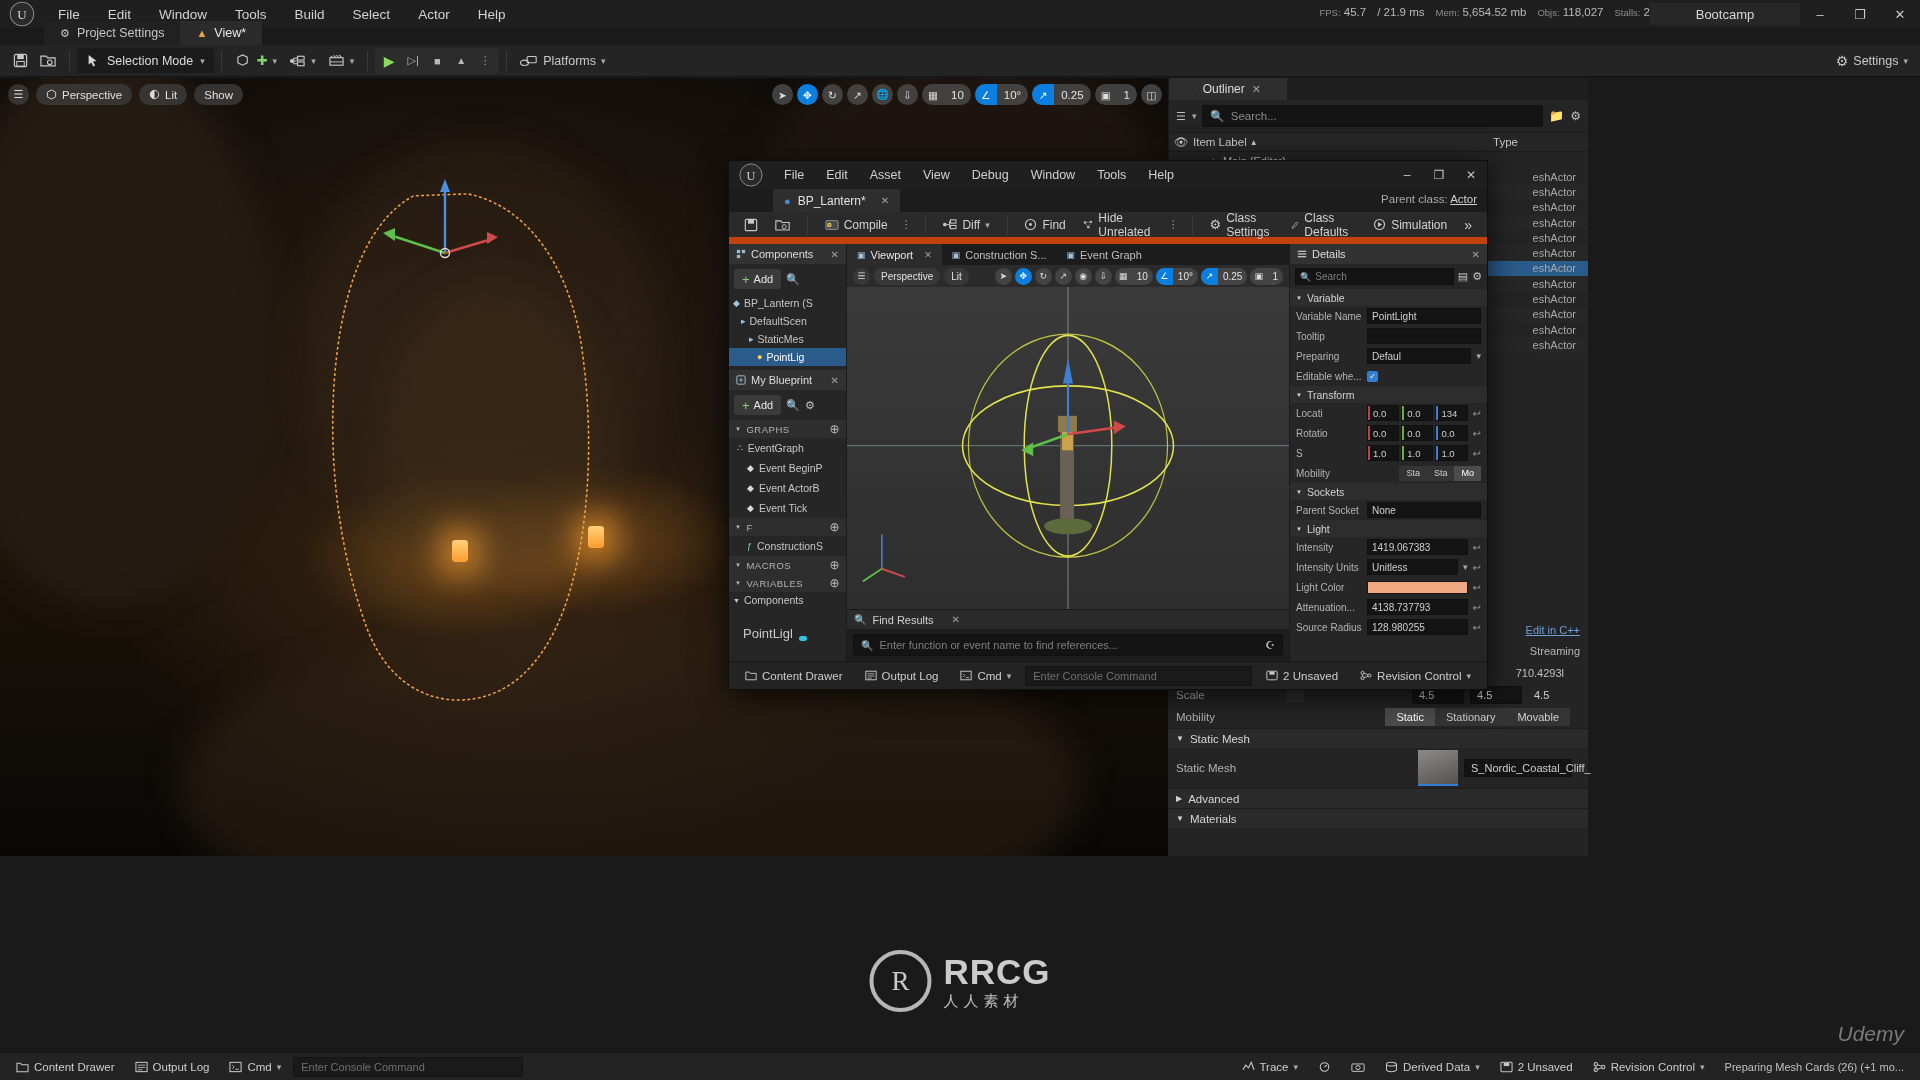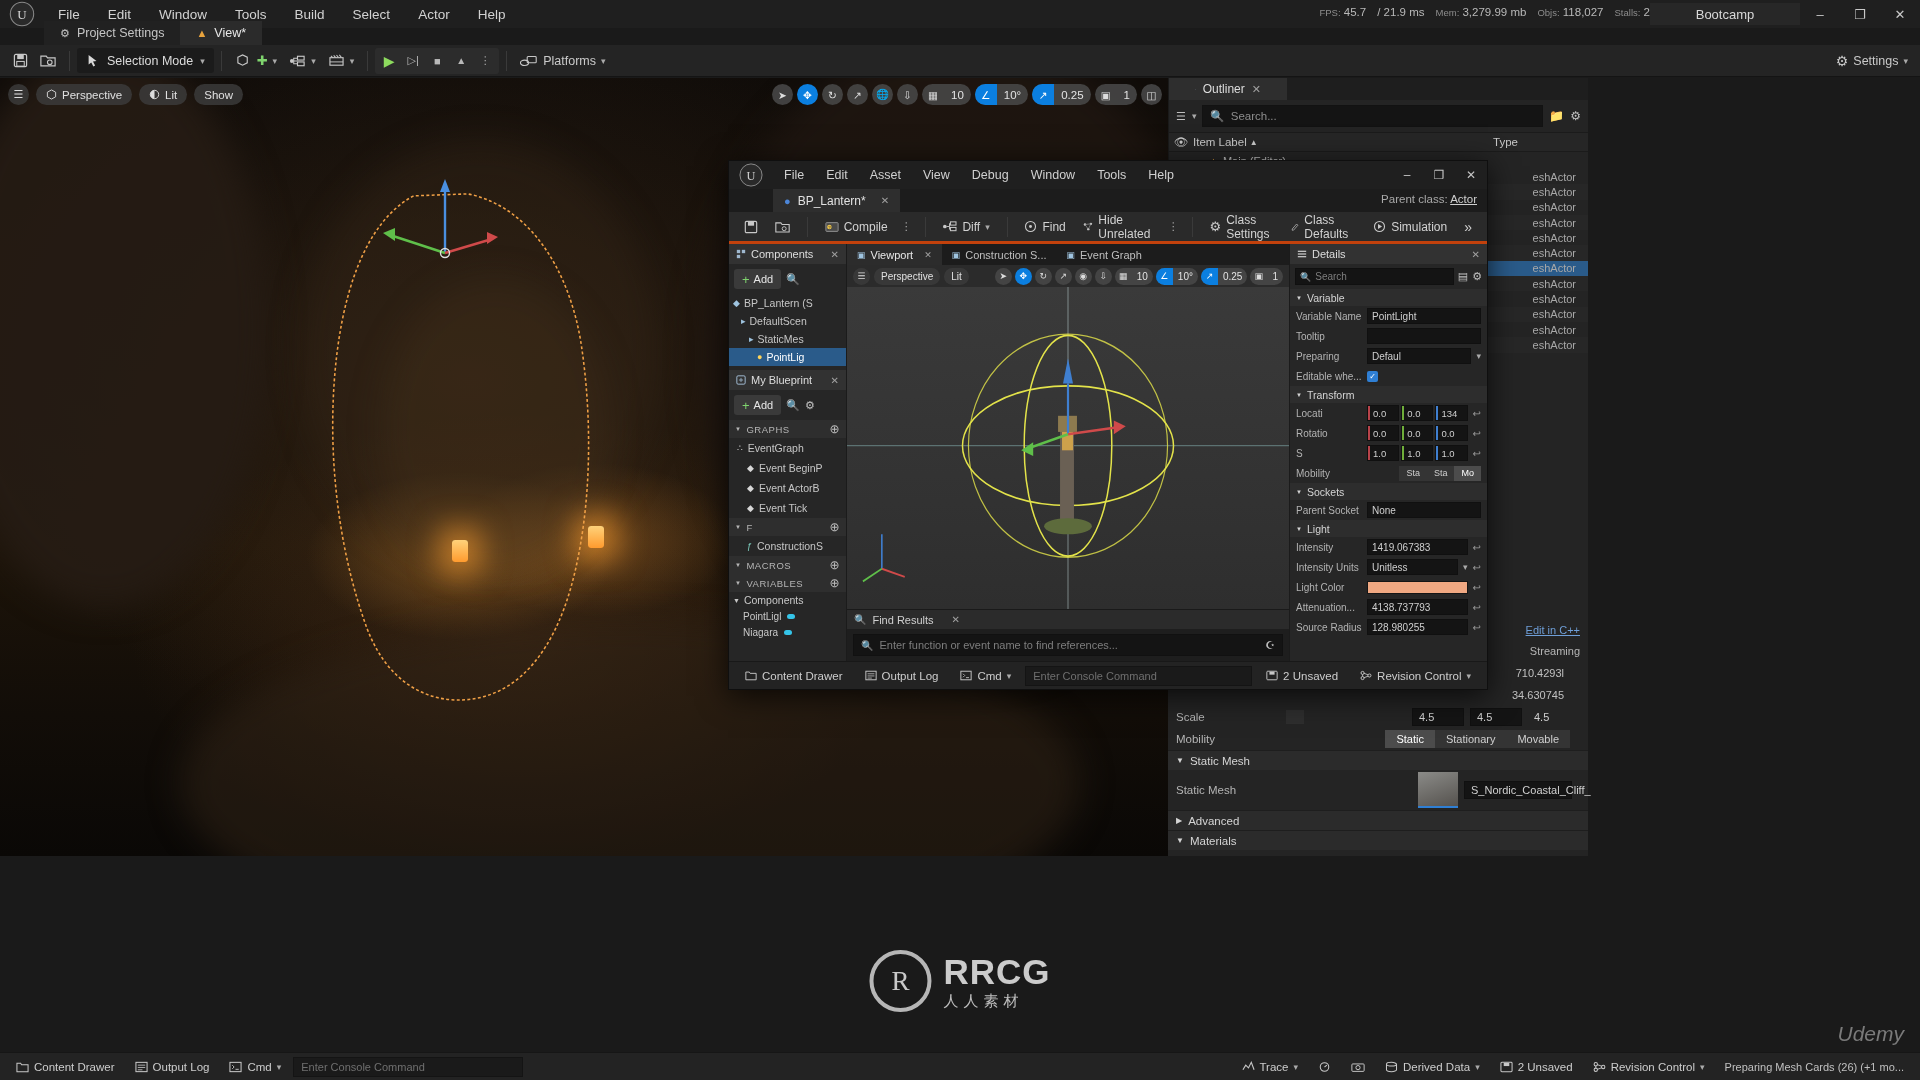--- a/index.html
+++ b/index.html
@@ -116,42 +116,42 @@
   .bpwbtns { margin-left:auto; display:flex; }
   .bpwbtn { width:32px; height:28px; display:flex; align-items:center; justify-content:center;
     font-size:12px; color:#c6c6c6; }
   .bptabrow { height:23px; display:flex; align-items:flex-end; background:#1c1c1c;
     padding-left:44px; position:relative; }
   .bptab { height:23px; background:#2e2e2e; display:flex; align-items:center; gap:7px;
     padding:0 11px; font-size:12px; color:#e2e2e2; }
   .parentclass { position:absolute; right:10px; top:4px; font-size:11.5px; color:#a9a9a9; }
   .parentclass u { color:#cfcfcf; }
   .bptool { height:32px; background:#2a2a2a; display:flex; align-items:center;
-    padding:0 8px; gap:3px; border-bottom:3px solid #c2410c; }
+    padding:0 8px; gap:3px; border-bottom:7px solid #c2410c; }
   .bpbtn { height:24px; padding:0 7px; display:flex; align-items:center; gap:5px;
     font-size:12px; color:#d2d2d2; border-radius:3px; }
   .bpbody { display:flex; height:calc(100% - 83px); }
 
   .bpleft { width:118px; background:#262626; border-right:1px solid #1b1b1b; }
   .bpsubtab { height:20px; background:#323232; display:flex; align-items:center; gap:5px;
     padding:0 7px; font-size:11px; color:#ddd; }
   .addrow { display:flex; align-items:center; gap:5px; padding:5px 5px; }
   .addbtn { height:20px; background:#3a3a3a; border-radius:3px; padding:0 8px; display:flex;
     align-items:center; gap:4px; font-size:11px; color:#e6e6e6; }
   .addbtn .plus { color:#7fd46e; font-size:13px; line-height:1; }
   .ctree { font-size:10.5px; color:#c6c6c6; }
   .ctree .cr { height:18px; display:flex; align-items:center; gap:4px; padding-left:4px; }
   .ctree .cr.sel { background:#2a5b8a; color:#fff; }
   .grpbar { height:18px; background:#2e2e2e; display:flex; align-items:center; gap:5px;
     padding:0 6px; font-size:9.5px; color:#b5b5b5; letter-spacing:.5px; }
   .grpbar .pl { margin-left:auto; color:#b9b9b9; font-size:12px; }
   .gitem { height:20px; display:flex; align-items:center; gap:5px; padding-left:12px;
     font-size:10.5px; color:#c6c6c6; }
-  .varline { height:16px; display:flex; align-items:center; gap:6px; padding-left:14px;
-    font-size:10px; color:#c9c9c9; }
+  .varline { height:16px; display:flex; align-items:flex-end; gap:6px; padding-left:14px;
+    font-size:13px; color:#c9c9c9;margin-top:17px; }
   .vdot { width:8px; height:5px; border-radius:3px; background:#35c4e8; }
 
   .bpcenter { flex:1; background:#1e1e1e; position:relative; display:flex; flex-direction:column; }
   .bpctabs { height:21px; background:#1c1c1c; display:flex; align-items:flex-end; }
   .bpctab { height:21px; padding:0 10px; display:flex; align-items:center; gap:5px;
     font-size:11px; color:#bfbfbf; }
   .bpctab.active { background:#2c2c2c; color:#e8e8e8; }
   .bpvptool { height:22px; background:#2b2b2b; display:flex; align-items:center; gap:4px;
     padding:0 6px; }
   .bpvp { flex:1; position:relative; overflow:hidden;
@@ -221,21 +221,21 @@
       <div class="menu-item">Build</div>
       <div class="menu-item">Select</div>
       <div class="menu-item">Actor</div>
       <div class="menu-item">Help</div>
     </div>
     <div class="perf">
       <span><span class="k">FPS:</span>
         <span>45.7</span></span>
       <span>/ 21.9 ms</span>
       <span><span class="k">Mem:</span>
-        <span>3,279.99 mb</span></span>
+        <span>5,654.52 mb</span></span>
       <span><span class="k">Objs:</span>
         <span>118,027</span></span>
       <span><span class="k">Stalls:</span>
         <span>2</span></span>
     </div>
     <div class="projname">Bootcamp</div>
     <div class="wbtns">
       <div class="wbtn">–</div>
       <div class="wbtn">❐</div>
       <div class="wbtn close">✕</div>
@@ -490,23 +490,20 @@
       <span style="font-size:11px;color:#b0b0b0">▤</span>
       <span style="font-size:11px;color:#b0b0b0">★</span>
       <span style="font-size:11px;color:#b0b0b0">⚙</span>
       <span style="margin-left:auto;font-size:11px;color:#6f9fd8;text-decoration:underline">Edit in C++</span>
     </div>
     <div class="dmrow">
       <span style="margin-left:auto;font-size:11px;color:#b6b6b6">Streaming</span>
     </div>
     <div class="dmrow">
       <span style="margin-left:auto;font-size:11px;color:#c0c0c0;margin-right:16px">710.4293l</span>
-    </div>
-    <div class="dmrow">
-      <span style="margin-left:auto;font-size:11px;color:#c0c0c0;margin-right:16px">34.630745</span>
     </div>
     <div class="dmrow">
       <span class="dmlabel">Scale</span>
       <span style="width:18px;height:14px;background:#2e2e2e;display:inline-block"></span>
       <span style="margin-left:auto;display:flex;gap:6px">
         <span class="fieldbox" style="width:52px">4.5</span>
         <span class="fieldbox" style="width:52px">4.5</span>
         <span class="fieldbox" style="width:52px;border:none;background:none">4.5</span>
       </span>
     </div>

